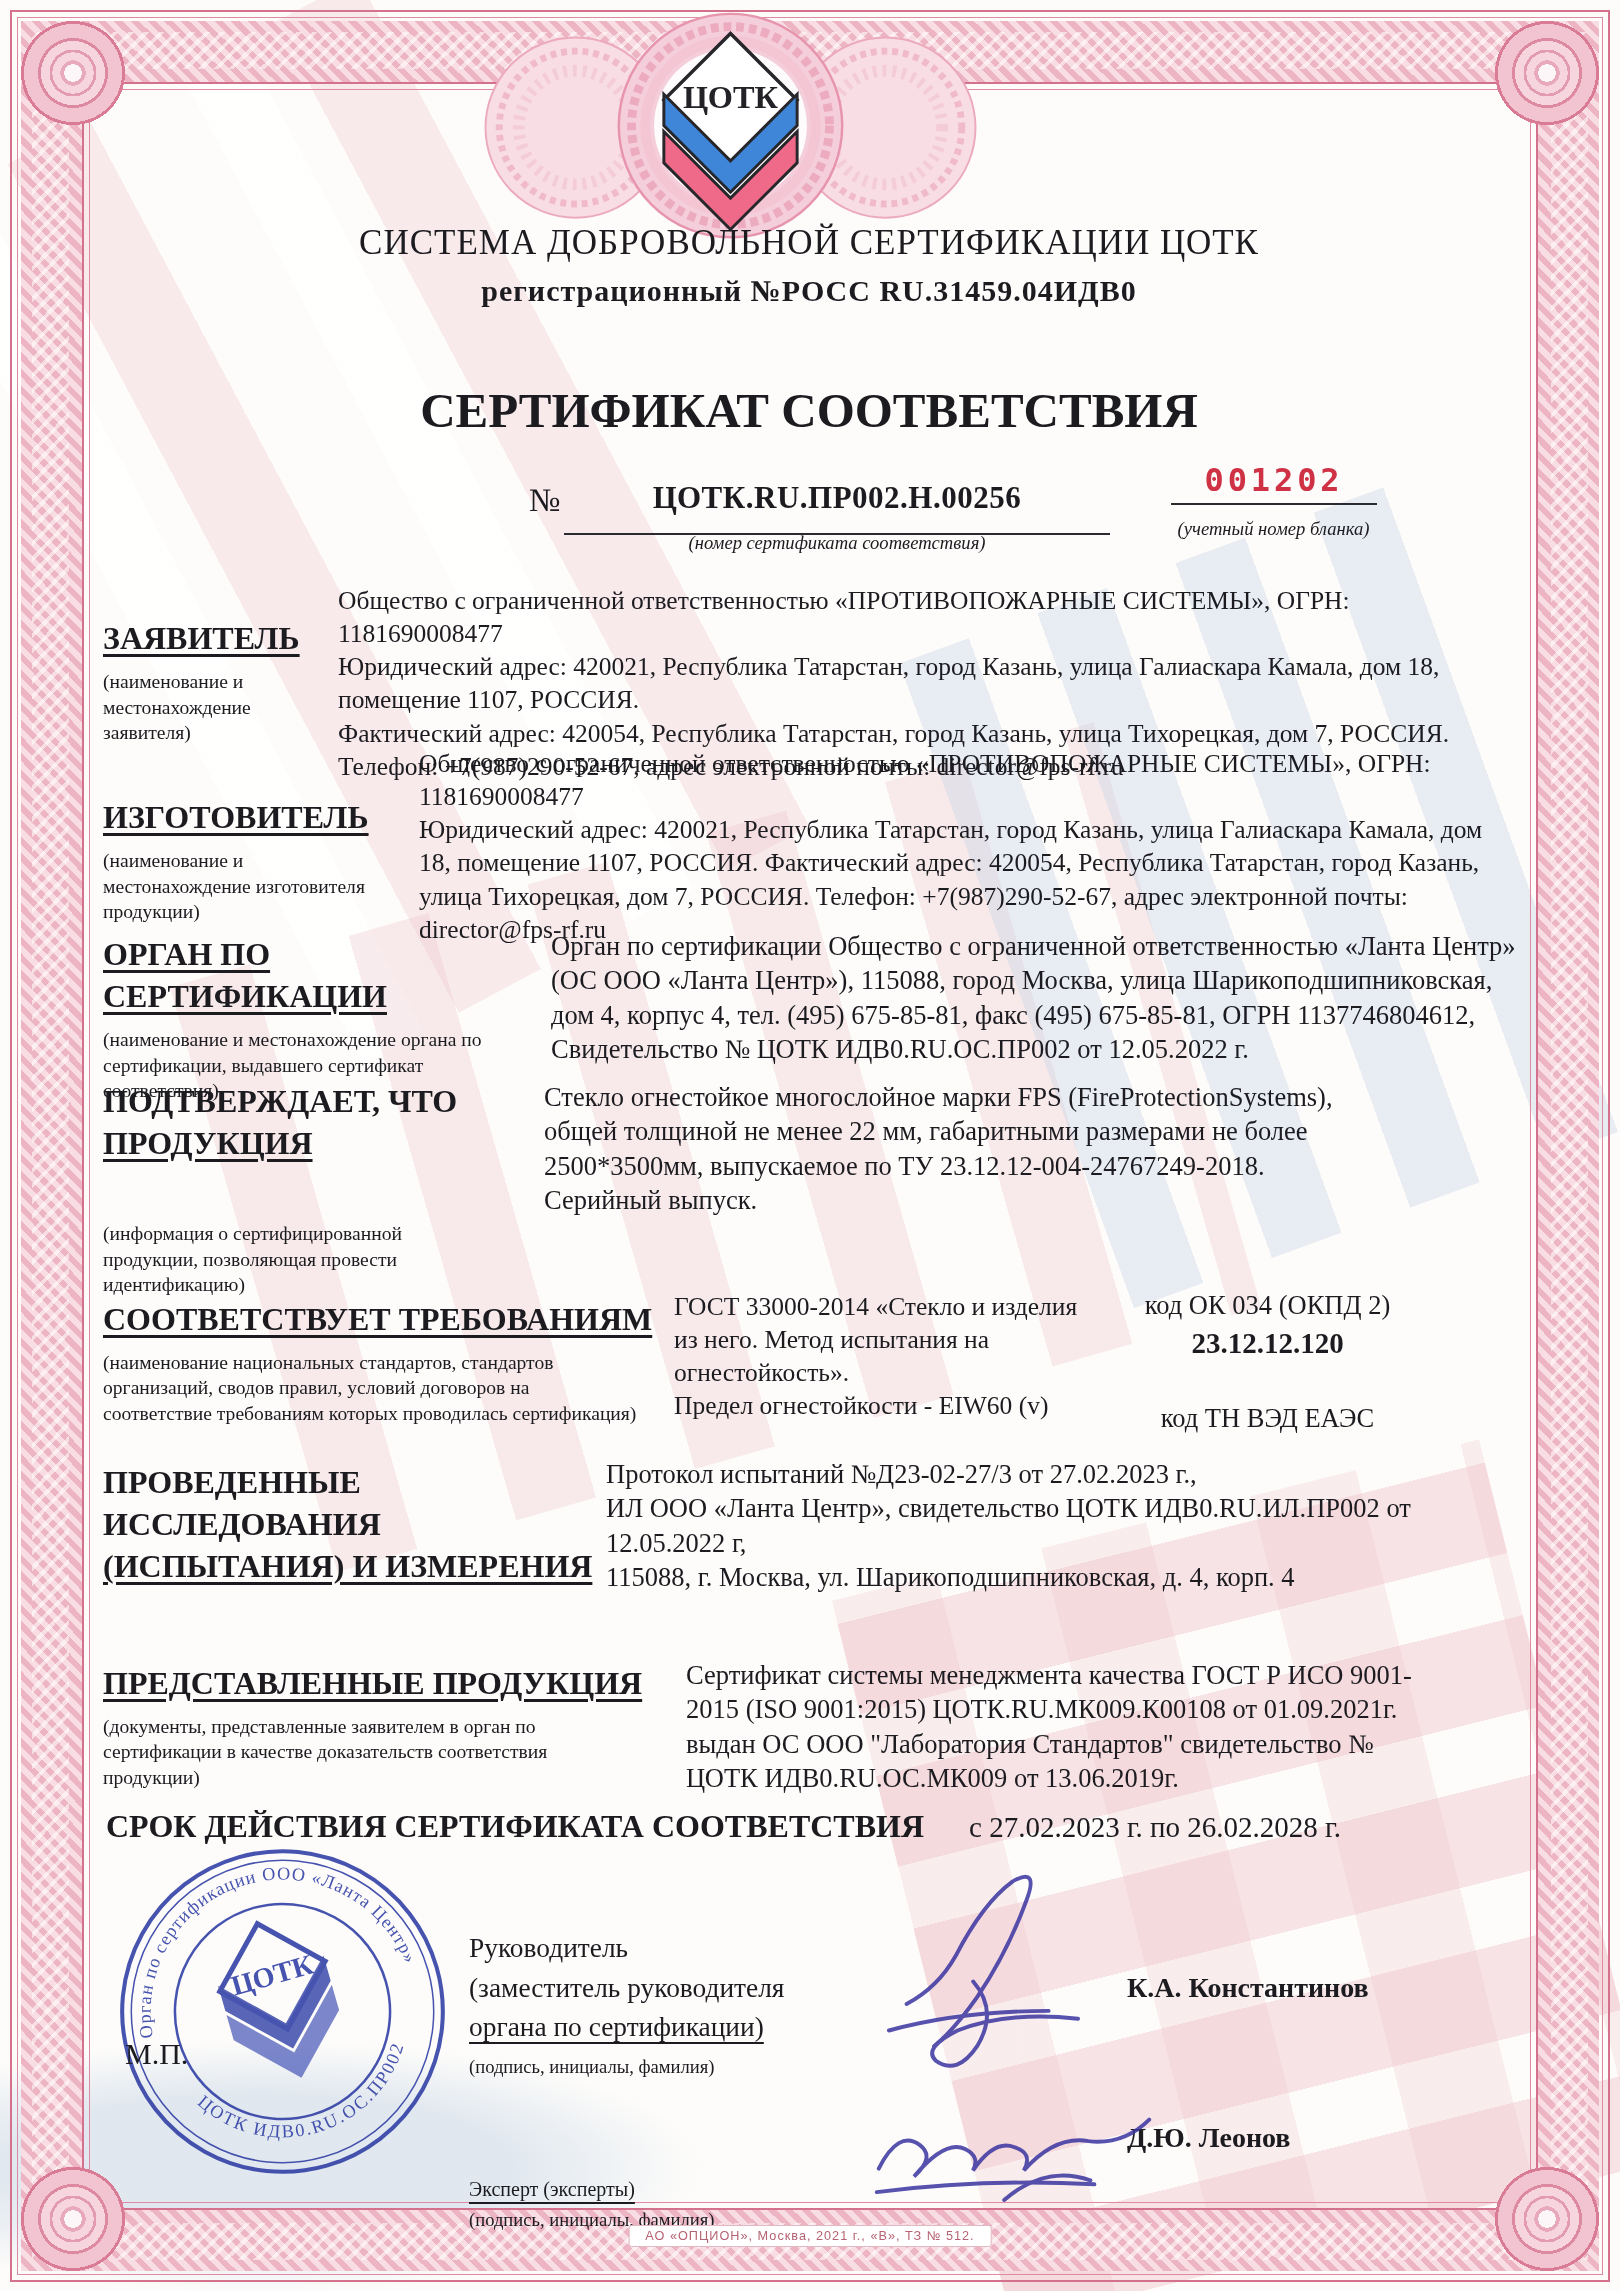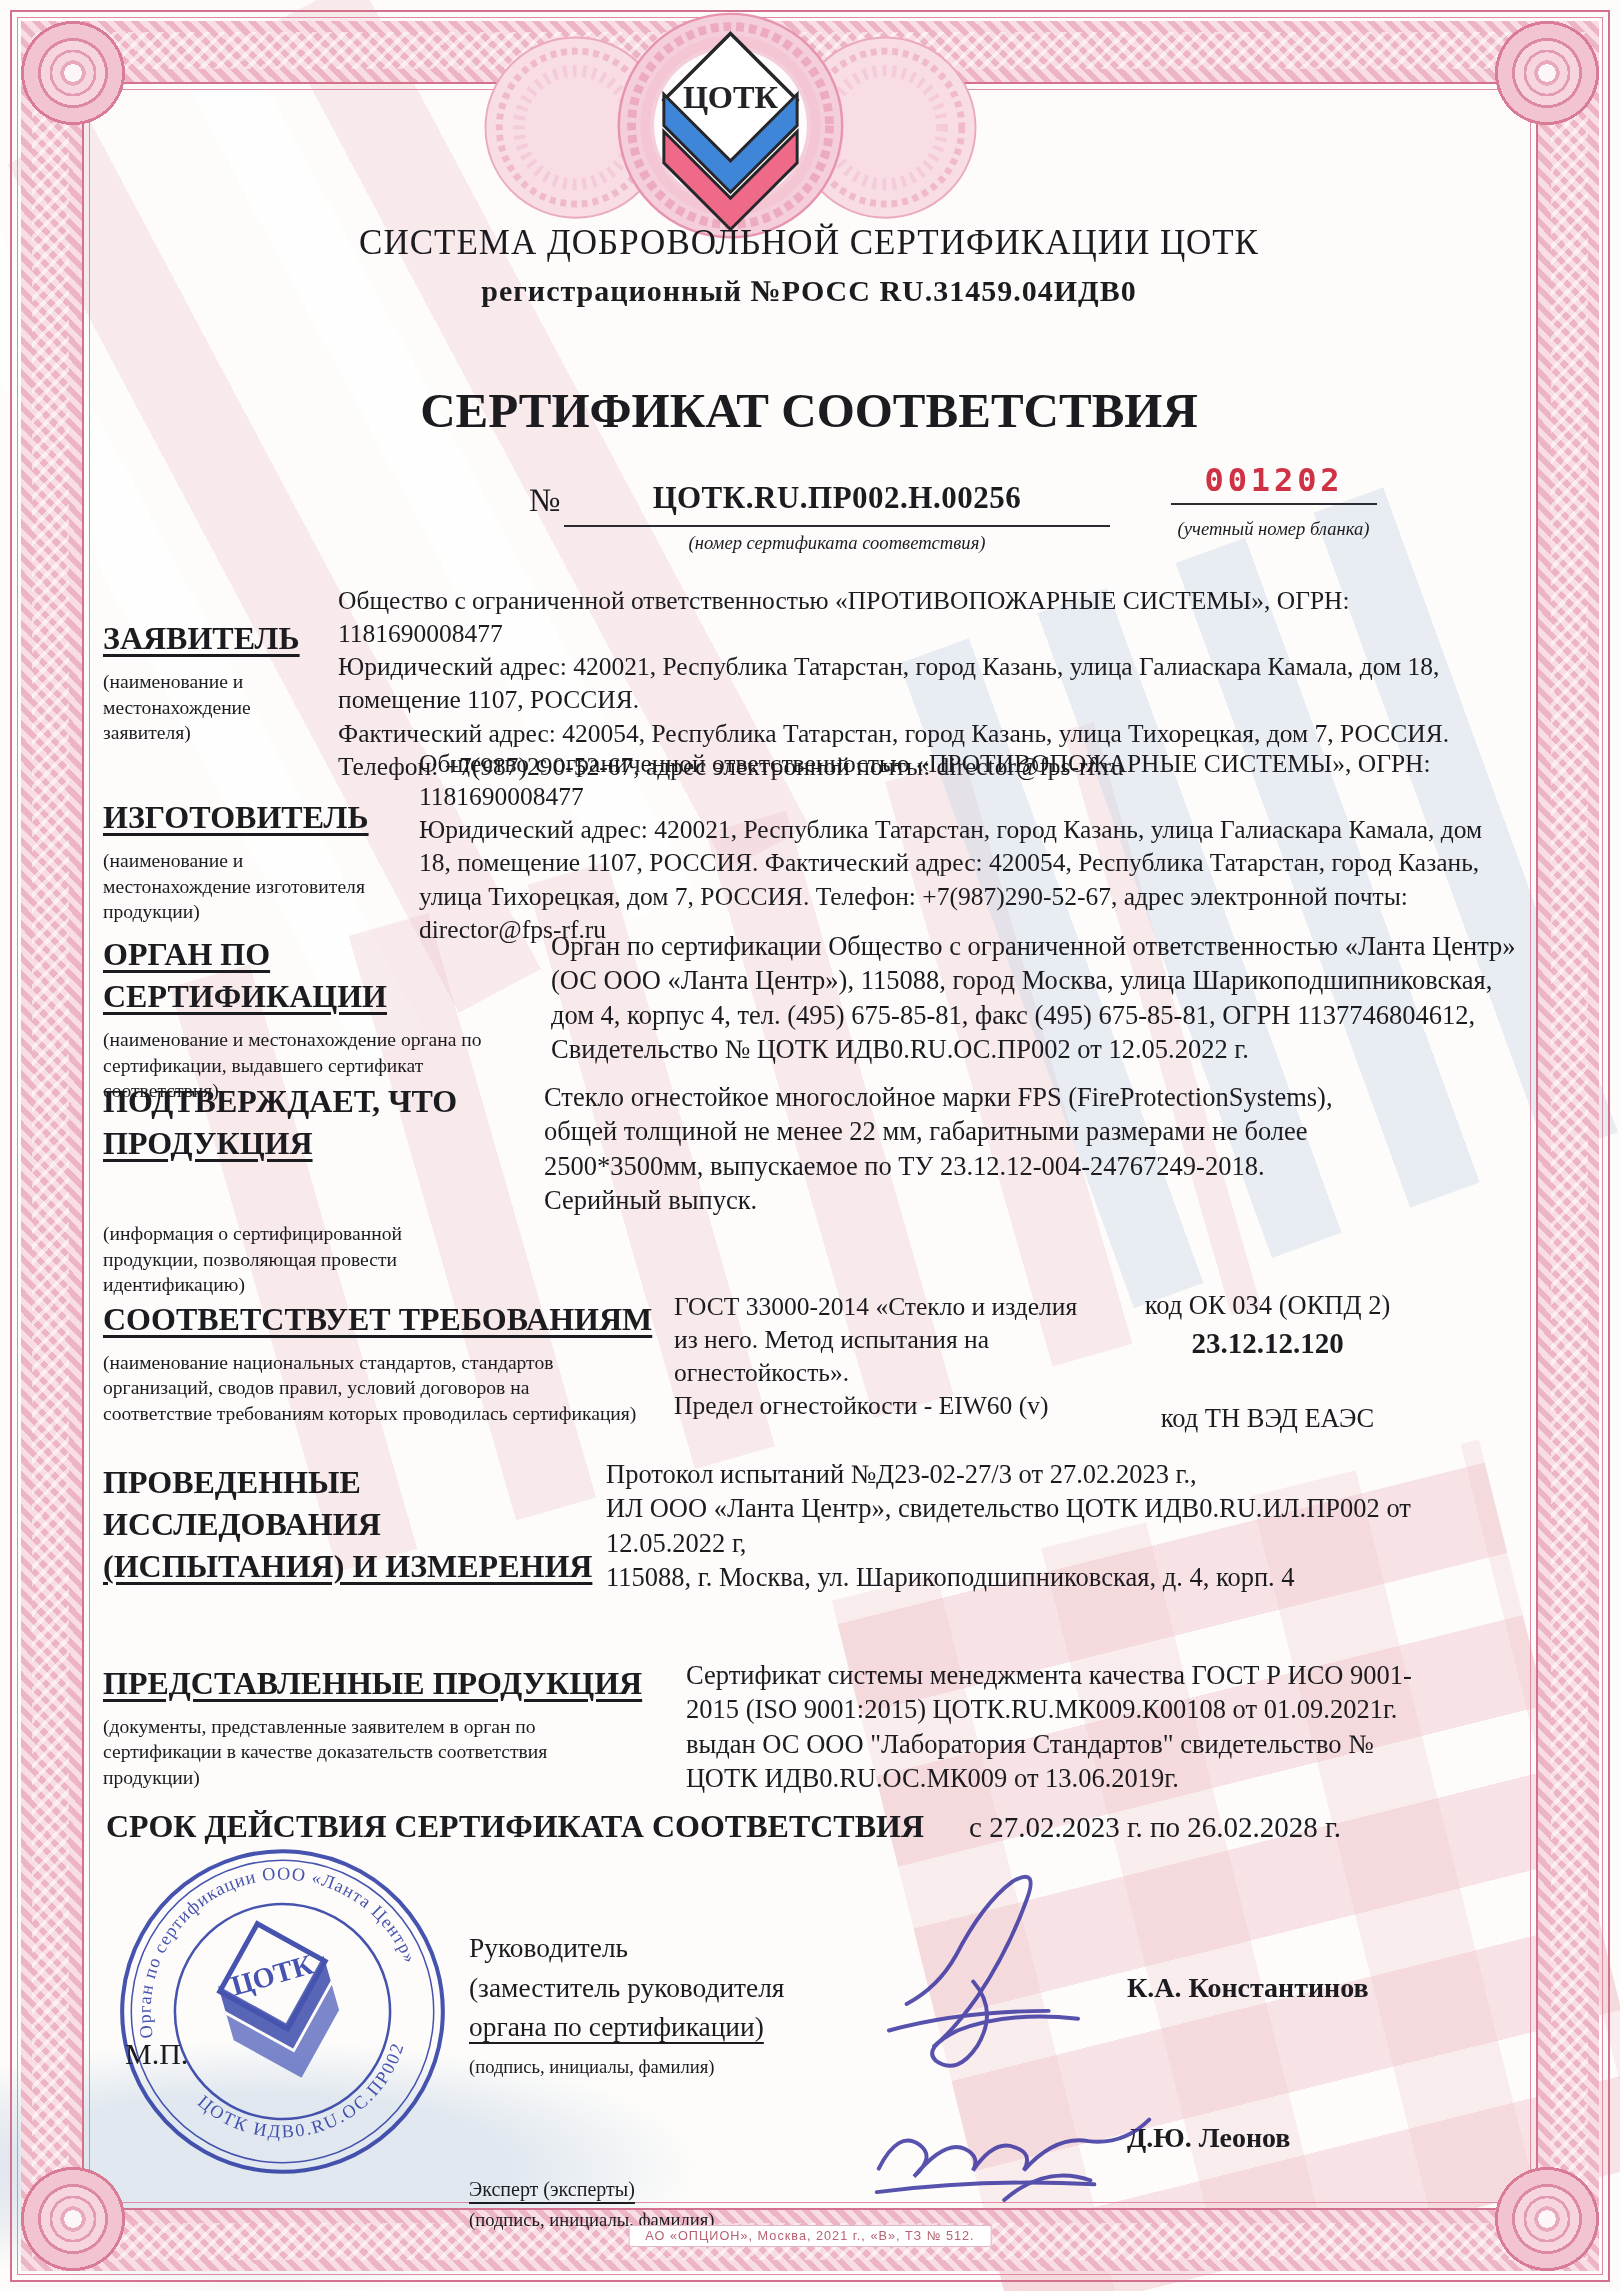--- a/index.html
+++ b/index.html
@@ -37,21 +37,21 @@
   .corner.bl{left:13.7px;bottom:13.7px;} .corner.br{right:13.7px;bottom:13.7px;}
   
   .emblem{position:absolute;left:407px;top:7.8px;width:647px;height:245px;z-index:4;}
   
   .hdr{position:absolute;left:69px;width:1480px;text-align:center;z-index:5;}
   .sys-title{top:223px;font-size:35px;letter-spacing:1px;}
   .reg-line{top:274px;font-size:30px;font-weight:bold;letter-spacing:1px;}
   .doc-title{top:382px;font-size:49px;font-weight:bold;letter-spacing:0px;}
   
   .no-sign{position:absolute;left:529px;top:482px;font-size:33px;z-index:5;}
-  .certno-block{position:absolute;left:564px;top:480px;width:546px;z-index:5;text-align:center;border-bottom:2px solid #2a2a30;padding-bottom:9px;}
+  .certno-block{position:absolute;left:564px;top:480px;width:546px;z-index:5;text-align:center;border-bottom:2px solid #2a2a30;padding-bottom:17px;}
   .certno-block .num{font-size:31px;font-weight:bold;letter-spacing:0.5px;}
   .certno-caption{position:absolute;left:564px;top:532px;width:546px;text-align:center;font-size:18.6px;font-style:italic;z-index:5;}
   .blankno-block{position:absolute;left:1171px;top:461px;width:206px;z-index:5;text-align:center;border-bottom:2px solid #2a2a30;padding-bottom:3.9px;}
   .blankno-block .num{font-family:"DejaVu Sans Mono",monospace;font-weight:bold;font-size:32px;letter-spacing:3.9px;color:#cf3145;}
   .blankno-caption{position:absolute;left:1161px;top:518px;width:225px;text-align:center;font-size:18.6px;font-style:italic;z-index:5;}
   
   .sec{position:absolute;left:103px;width:1419px;z-index:5;}
   .sec .lbl{position:absolute;left:0;top:0;}
   .sec .lbl .l-top,.sec .lbl .l-u{font-size:32px;font-weight:bold;line-height:1.32;white-space:pre-line;}
   .sec .lbl .l-u{text-decoration:underline;text-decoration-thickness:2.5px;text-underline-offset:4.9px;}

